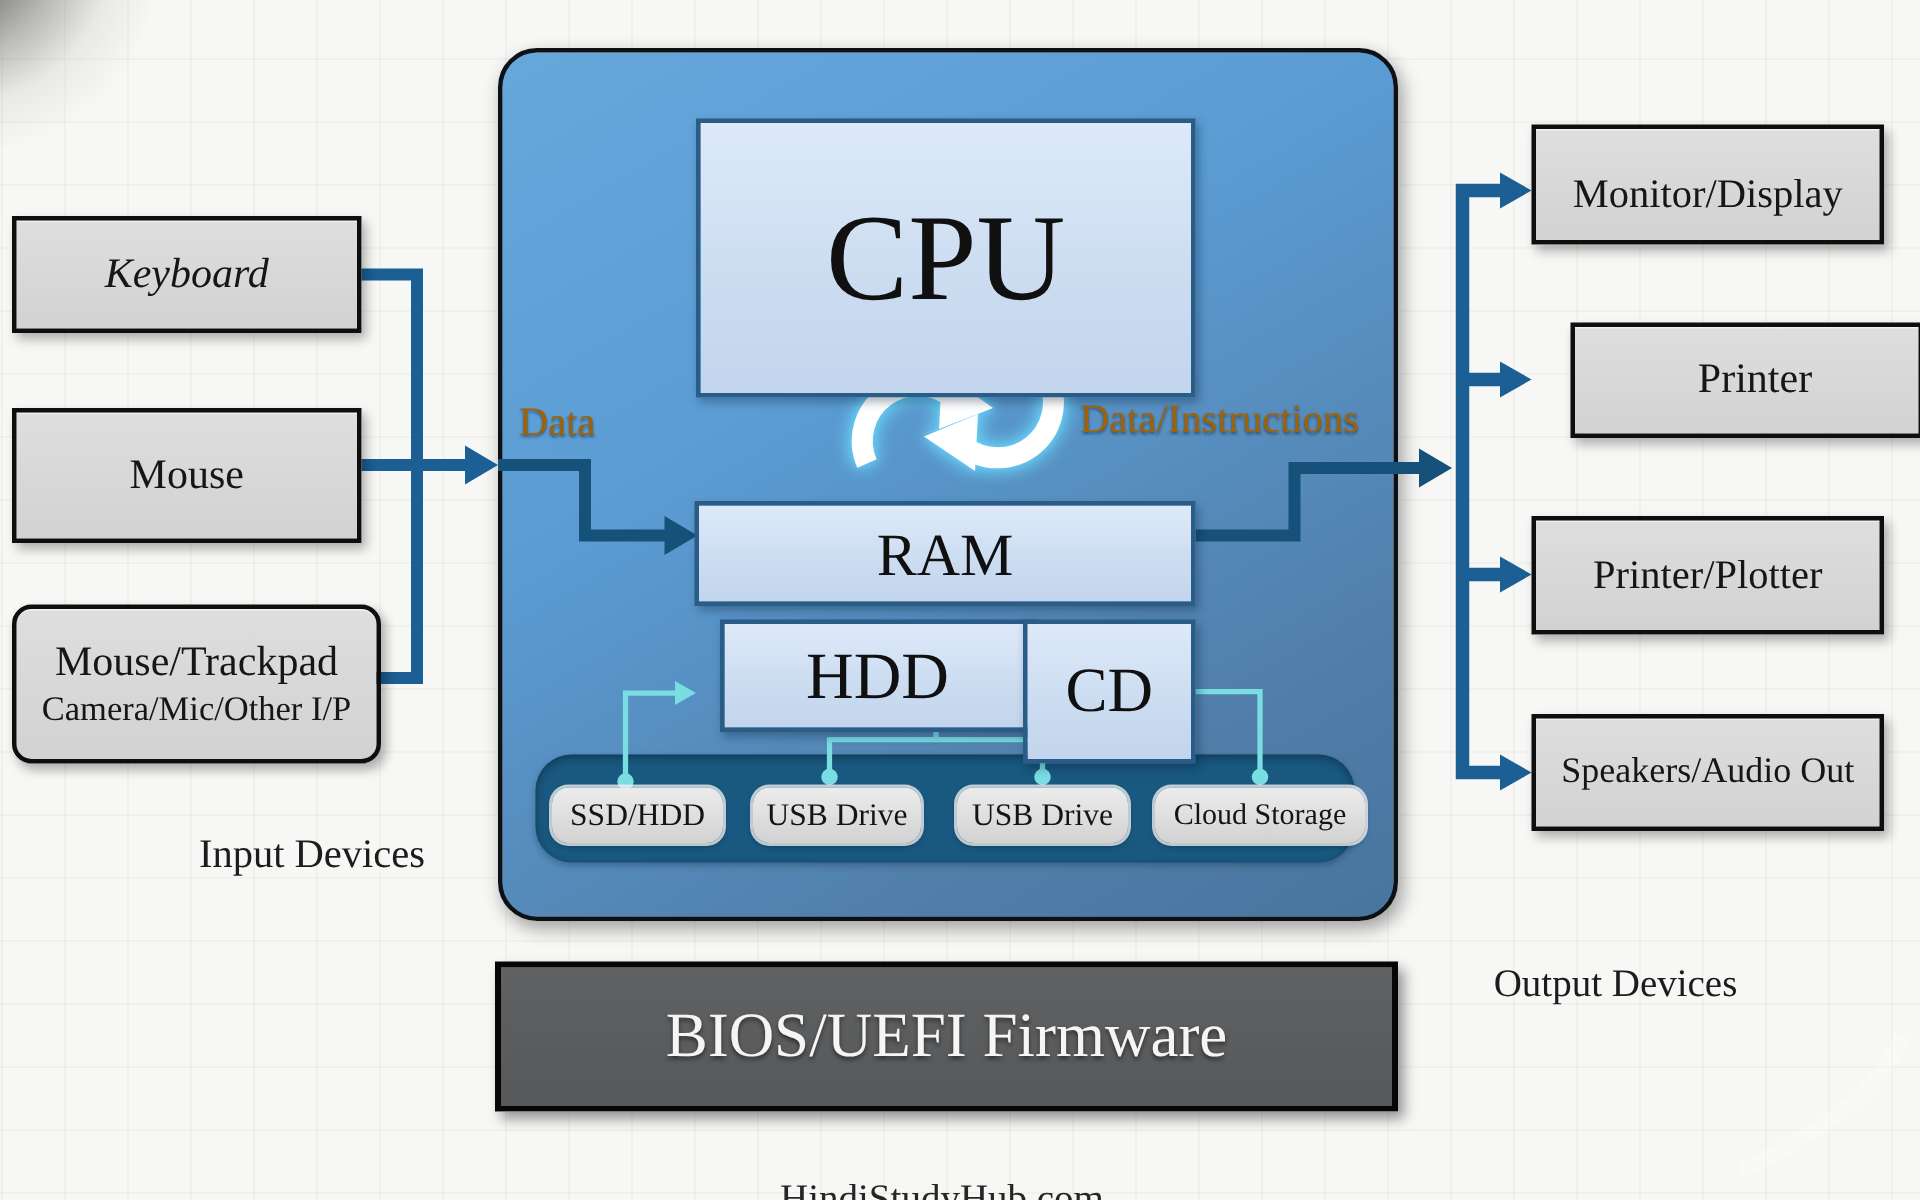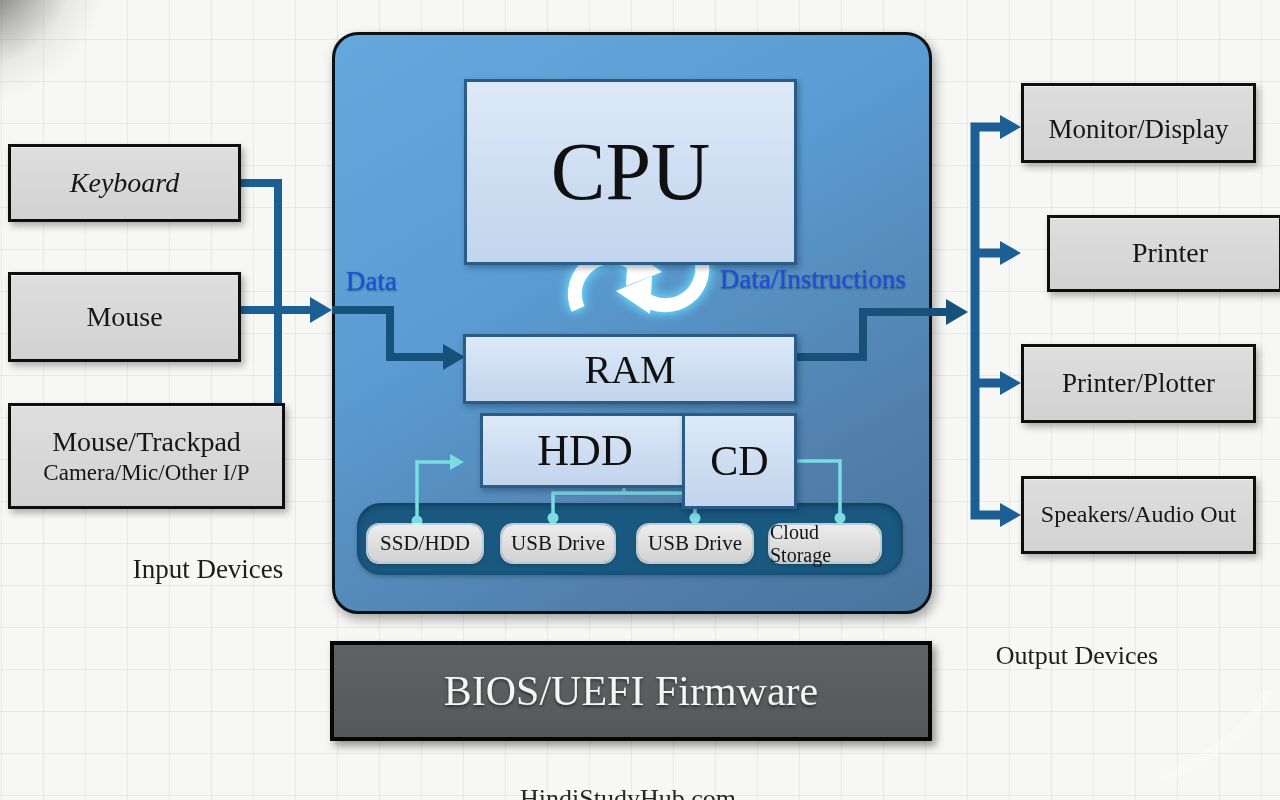--- a/index.html
+++ b/index.html
@@ -48,21 +48,21 @@
     box-shadow:inset 0 2px 6px rgba(0,0,0,.35), 0 2px 4px rgba(0,20,40,.25);
   }
   .pill{
     position:absolute;top:525px;height:37px;box-sizing:border-box;
     background:linear-gradient(180deg,#ececec 0%,#d2d2d2 100%);
     border-radius:11px;
     box-shadow:0 0 0 2px rgba(245,245,245,.75), 0 2px 4px rgba(0,0,0,.35);
     display:flex;align-items:center;justify-content:center;
     font-size:21px;color:#141414;
   }
-  .white-label{position:absolute;color:#1d4ed8;font-size:27px;text-shadow:0 1px 2px rgba(10,40,70,.6);}
+  .white-label{position:absolute;color:#a16207;font-size:27px;text-shadow:0 1px 2px rgba(10,40,70,.6);}
   .section-label{position:absolute;color:#1c1c1c;font-size:27px;text-align:center;}
   .bios-box{
     position:absolute;left:330px;top:641px;width:602px;height:100px;box-sizing:border-box;
     background:linear-gradient(180deg,#606163 0%,#57585a 100%);
     border:4px solid #060606;
     box-shadow:4px 5px 8px rgba(0,0,0,.4);
     display:flex;align-items:center;justify-content:center;
     color:#f5f5f3;font-size:42px;text-shadow:0 2px 3px rgba(0,0,0,.5);
   }
   .credit{position:absolute;left:478px;top:784px;width:300px;text-align:center;font-size:26px;color:#262626;}
@@ -129,21 +129,21 @@
 
   <path d="M1160,780 Q1250,740 1268,690" stroke="rgba(255,255,255,.85)" stroke-width="10" fill="none" opacity="0.35"></path>
 </svg>
 
 <div class="gray-box" style="left:8px;top:144px;width:233px;height:78px;font-style:italic;">
   <div class="lbl">Keyboard</div>
 </div>
 <div class="gray-box" style="left:8px;top:272px;width:233px;height:90px;">
   <div class="lbl">Mouse</div>
 </div>
-<div class="gray-box" style="left:8px;top:403px;width:277px;height:106px;">
+<div class="gray-box" style="left:8px;top:403px;width:246px;height:106px;border-radius:13px;">
   <div class="lbl">Mouse/Trackpad</div>
   <div class="sub">Camera/Mic/Other I/P</div>
 </div>
 <div class="section-label" style="left:118px;top:554px;width:180px;">Input Devices</div>
 
 <div class="gray-box" style="left:1021px;top:83px;width:235px;height:80px;">
   <div class="lbl" style="font-size:27px;margin-top:14px;">Monitor/Display</div>
 </div>
 <div class="gray-box" style="left:1047px;top:215px;width:235px;height:77px;padding-left:11px;">
   <div class="lbl">Printer</div>
@@ -174,21 +174,21 @@
 
 <div class="pill" style="left:368px;width:114px;">
   <span>SSD/HDD</span>
 </div>
 <div class="pill" style="left:502px;width:112px;">
   <span>USB Drive</span>
 </div>
 <div class="pill" style="left:638px;width:114px;">
   <span>USB Drive</span>
 </div>
-<div class="pill" style="left:770px;width:110px;font-size:20px;">
+<div class="pill" style="left:770px;width:140px;font-size:20px;">
   <span>Cloud Storage</span>
 </div>
 
 <div class="bios-box">
   <span>BIOS/UEFI Firmware</span>
 </div>
 
 <div class="credit">HindiStudyHub.com</div>
 
 </body></html>

